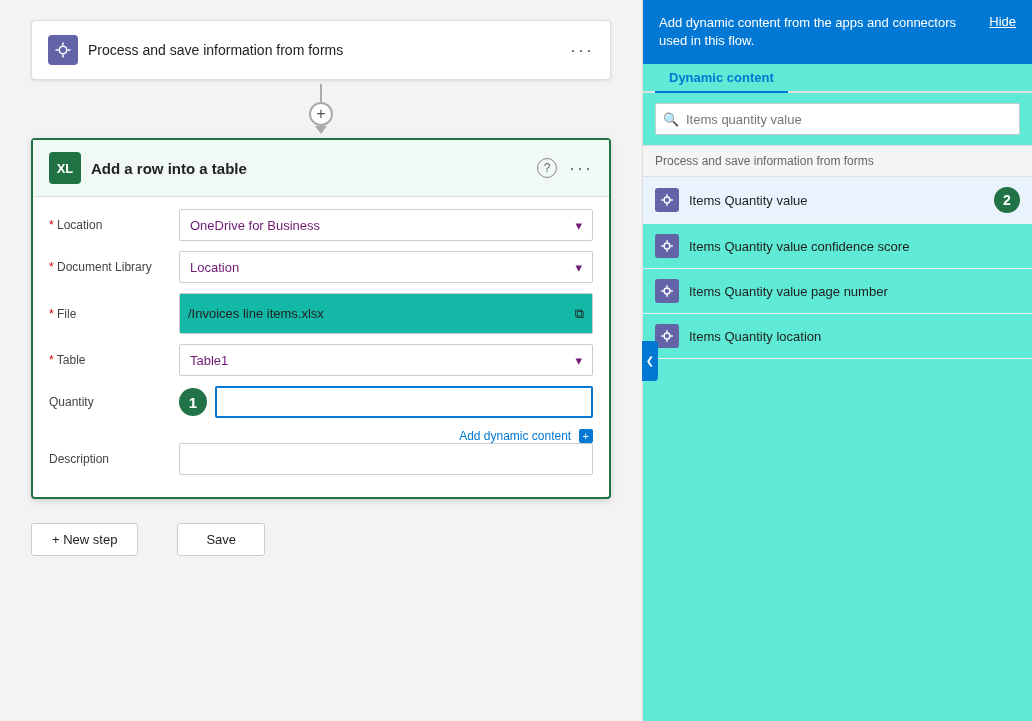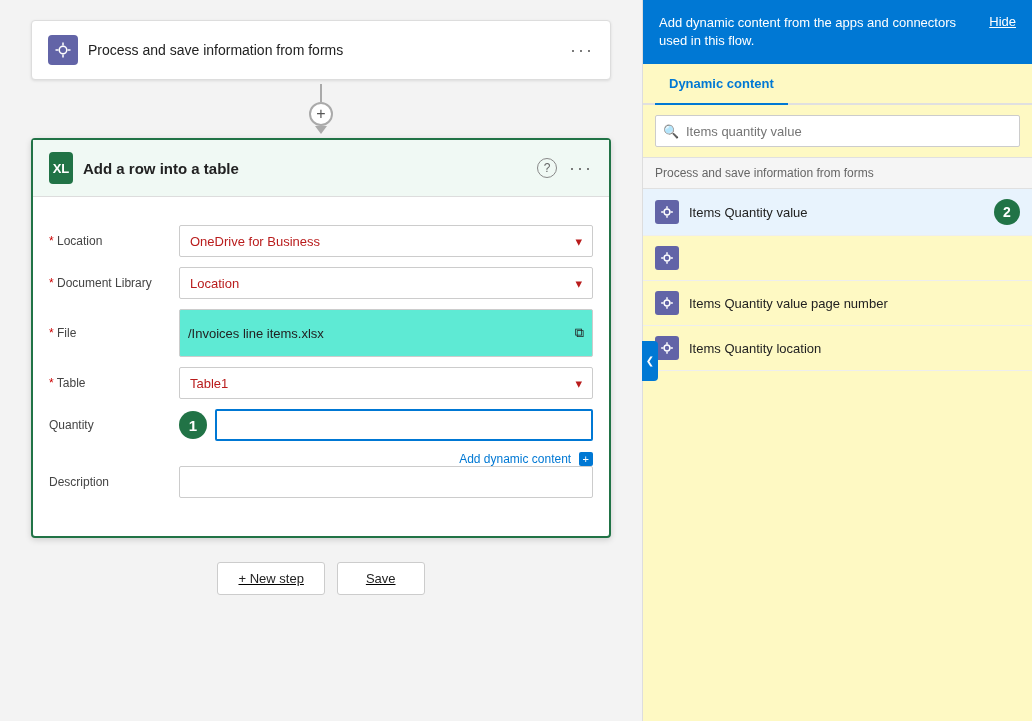--- a/index.html
+++ b/index.html
@@ -123,21 +123,21 @@
       border-bottom: 1px solid #ddd;
     }
 
     .action-header-left {
       display: flex;
       align-items: center;
       gap: 10px;
     }
 
     .excel-icon-box {
-      width: 24px;
+      width: 32px;
       height: 32px;
       background: #217346;
       border-radius: 4px;
       display: flex;
       align-items: center;
       justify-content: center;
       color: #fff;
       font-weight: bold;
       font-size: 13px;
     }
@@ -162,21 +162,21 @@
       border-radius: 50%;
       display: flex;
       align-items: center;
       justify-content: center;
       font-size: 12px;
       cursor: pointer;
       color: #666;
     }
 
     .action-card-body {
-      padding: 28px 16px;
+      padding: 12px 16px;
     }
 
     .field-row {
       display: flex;
       align-items: center;
       margin-bottom: 10px;
       min-height: 32px;
     }
 
     .field-label {
@@ -203,21 +203,21 @@
       background: #fff;
       display: flex;
       align-items: center;
       justify-content: space-between;
       padding: 0 10px;
       cursor: pointer;
     }
 
     .select-control span {
       font-size: 13px;
-      color: #b91c1c;
+      color: #701a75;
     }
 
     .select-chevron {
       color: #555;
       font-size: 12px;
     }
 
     .text-input {
       width: 100%;
       height: 32px;
@@ -261,24 +261,24 @@
       border-radius: 2px;
       padding: 1px 4px;
       font-size: 11px;
       margin-left: 4px;
     }
 
     .file-input-wrapper {
       display: flex;
       align-items: center;
       width: 100%;
-      height: 48px;
+      height: 41px;
       border: 1px solid #ccc;
       border-radius: 2px;
-      background: #5eead4;
+      background: #14b8a6;
       padding: 0 8px;
       justify-content: space-between;
     }
 
     .file-input-wrapper span {
       font-size: 13px;
       color: #222;
     }
 
     .file-icon {
@@ -298,51 +298,50 @@
       align-items: center;
       justify-content: center;
       font-size: 15px;
       font-weight: bold;
       flex-shrink: 0;
     }
 
     
     .bottom-buttons {
       display: flex;
-      gap: 12px;
+      gap: 19px;
       margin-top: 24px;
-      justify-content: center;
       width: 580px;
-      text-decoration: underline;
     }
 
     .btn-new-step {
       padding: 8px 20px;
       border: 1px solid #ccc;
       background: #fff;
       border-radius: 3px;
       font-size: 13px;
       cursor: pointer;
       color: #222;
     }
 
     .btn-save {
       padding: 8px 28px;
       border: 1px solid #ccc;
       background: #fff;
       border-radius: 3px;
       font-size: 13px;
       cursor: pointer;
       color: #222;
+      margin-left: 20px;
     }
 
     
     .right-panel {
       width: 390px;
-      background: #fef9c3;
+      background: #5eead4;
       border-left: 1px solid #ddd;
       display: flex;
       flex-direction: column;
     }
 
     .panel-header {
       background: #0078d4;
       color: #fff;
       padding: 14px 16px;
       display: flex;
@@ -365,21 +364,21 @@
       margin-left: 20px;
     }
 
     .panel-tabs {
       display: flex;
       border-bottom: 2px solid #e0e0e0;
       padding: 0 12px;
     }
 
     .panel-tab {
-      padding: 12px 14px;
+      padding: 6px 14px;
       font-size: 13px;
       cursor: pointer;
       color: #555;
       border-bottom: 2px solid transparent;
       margin-bottom: -2px;
     }
 
     .panel-tab.active {
       color: #0078d4;
       border-bottom: 2px solid #0078d4;
@@ -639,20 +638,21 @@
       <div class="badge-2">2</div>
     </div>
 
     <div class="dynamic-item">
       <div class="dynamic-item-icon">
         <svg width="14" height="14" viewBox="0 0 24 24" fill="none">
           <circle cx="12" cy="12" r="5" stroke="#fff" stroke-width="2.5"></circle>
           <path d="M12 2v4M12 18v4M2 12h4M18 12h4" stroke="#fff" stroke-width="2.5"></path>
         </svg>
       </div>
+      <span class="dynamic-item-text">Items Quantity value confidence score</span>
     </div>
 
     <div class="dynamic-item">
       <div class="dynamic-item-icon">
         <svg width="14" height="14" viewBox="0 0 24 24" fill="none">
           <circle cx="12" cy="12" r="5" stroke="#fff" stroke-width="2.5"></circle>
           <path d="M12 2v4M12 18v4M2 12h4M18 12h4" stroke="#fff" stroke-width="2.5"></path>
         </svg>
       </div>
       <span class="dynamic-item-text">Items Quantity value page number</span>

